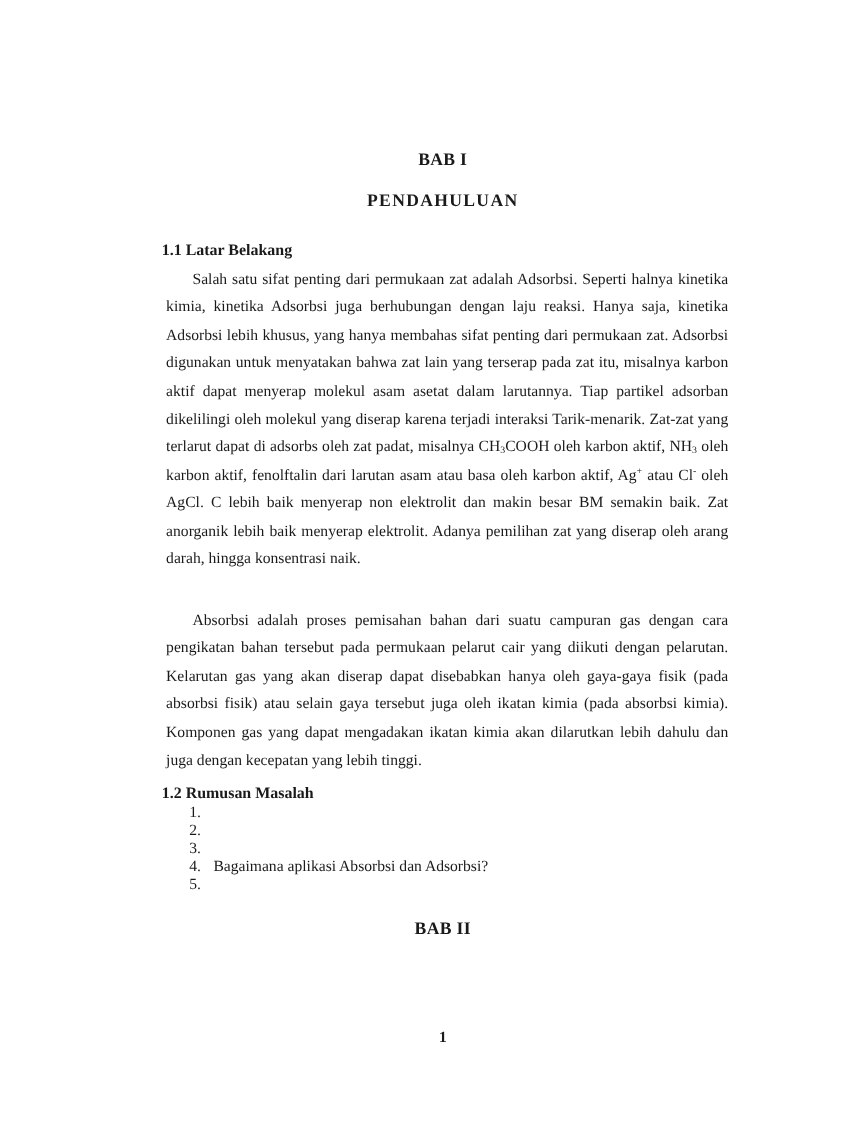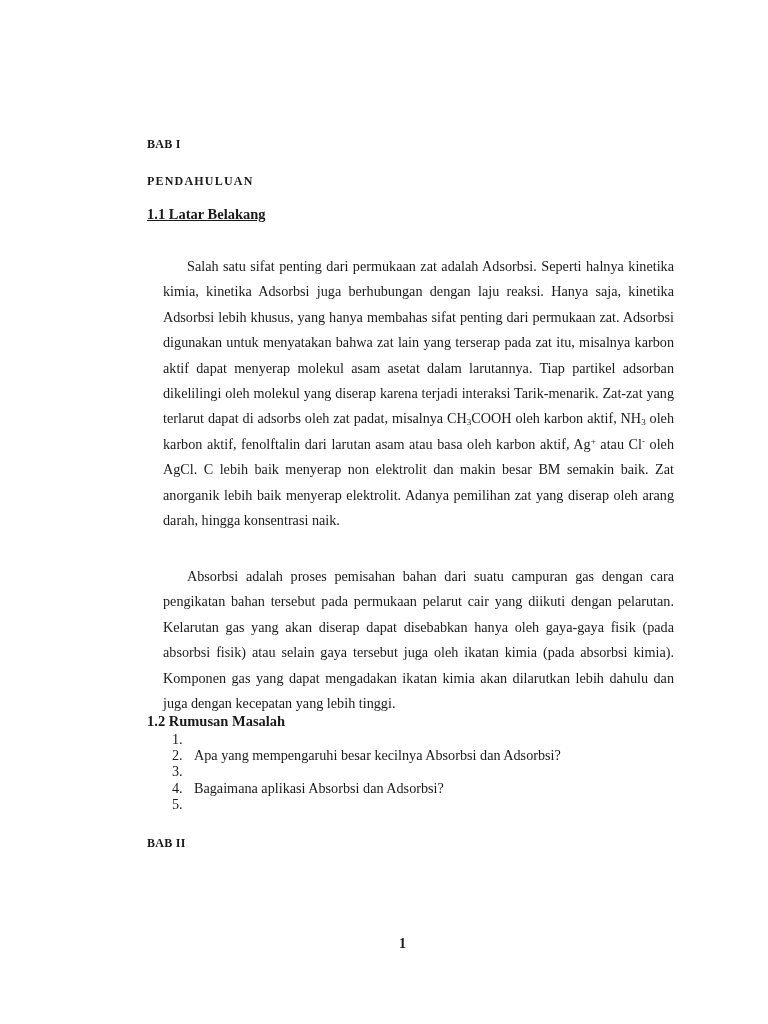--- a/index.html
+++ b/index.html
@@ -1,57 +1,56 @@
 <!DOCTYPE html>
 <html><head>
 <meta charset="utf-8">
 <style>
   html, body { margin: 0; padding: 0; background: #ffffff; }
   body { width: 768px; height: 1024px; position: relative; overflow: hidden;
          font-family: "Liberation Serif", "DejaVu Serif", serif; color: #1a1a1a; }
   .page { position: absolute; left: 147px; top: 0; width: 511px; }
-  .center-heading { position: absolute; left: 0; width: 511px; 
-                    font-weight: bold; font-size: 12px; letter-spacing: 0.3px; margin: 0; }
+  .center-heading { position: absolute; left: 0; width: 511px; text-align: center;
+                    font-weight: bold; font-size: 16px; letter-spacing: 0.3px; margin: 0; }
   .section-heading { position: absolute; left: 0; font-weight: bold; font-size: 14.5px; margin: 0; }
-  .para { position: absolute; left: 0; width: 511px; margin: 16px; font-size: 14.2px;
+  .para { position: absolute; left: 0; width: 511px; margin: 4px; font-size: 14.2px;
           line-height: 25.4px; text-align: justify; text-indent: 24px; }
   .para sub { font-size: 9px; vertical-align: -2px; line-height: 0; }
   .para sup { font-size: 9px; vertical-align: 5px; line-height: 0; }
   .qlist { position: absolute; left: 0; top: 731px; margin: 0; padding: 0; list-style: none;
            font-size: 14.2px; line-height: 16.2px; }
   .qlist li { display: flex; }
   .qnum { width: 47px; text-align: right; padding-right: 0; box-sizing: border-box; }
   .qnum-inner { display: inline-block; width: 22px; text-align: left; }
   .qtext { padding-left: 0; }
   .page-number { position: absolute; left: 0; width: 511px; text-align: center; top: 936px;
                  font-weight: bold; font-size: 14px; margin: 0; }
 </style>
 </head>
 <body>
 
 <div class="page">
 
   <h1 class="center-heading" style="top:137px;">BAB I</h1>
   <h1 class="center-heading" style="top:174px; letter-spacing:1.2px;">PENDAHULUAN</h1>
 
-  <h2 class="section-heading" style="top:206px;text-decoration:underline;">1.1 Latar Belakang</h2>
+  <h2 class="section-heading" style="top:220px;">1.1 Latar Belakang</h2>
 
   <p class="para" style="top:238px;"><span>Salah satu sifat penting dari permukaan zat adalah Adsorbsi. Seperti halnya kinetika kimia, kinetika Adsorbsi juga berhubungan dengan laju reaksi. Hanya saja, kinetika Adsorbsi lebih khusus, yang hanya membahas sifat penting dari permukaan zat. Adsorbsi digunakan untuk menyatakan bahwa zat lain yang terserap pada zat itu, misalnya karbon aktif dapat menyerap molekul asam asetat dalam larutannya. Tiap partikel adsorban dikelilingi oleh molekul yang diserap karena terjadi interaksi Tarik-menarik. Zat-zat yang terlarut dapat di adsorbs oleh zat padat, misalnya CH</span><sub>3</sub><span>COOH oleh karbon aktif, NH</span><sub>3</sub><span> oleh karbon aktif, fenolftalin dari larutan asam atau basa oleh karbon aktif, Ag</span><sup>+</sup><span> atau Cl</span><sup>-</sup><span> oleh AgCl. C lebih baik menyerap non elektrolit dan makin besar BM semakin baik. Zat anorganik lebih baik menyerap elektrolit. Adanya pemilihan zat yang diserap oleh arang darah, hingga konsentrasi naik.</span></p>
 
   <p class="para" style="top:548px;">Absorbsi adalah proses pemisahan bahan dari suatu campuran gas dengan cara pengikatan bahan tersebut pada permukaan pelarut cair yang diikuti dengan pelarutan. Kelarutan gas yang akan diserap dapat disebabkan hanya oleh gaya-gaya fisik (pada absorbsi fisik) atau selain gaya tersebut juga oleh ikatan kimia (pada absorbsi kimia). Komponen gas yang dapat mengadakan ikatan kimia akan dilarutkan lebih dahulu dan juga dengan kecepatan yang lebih tinggi.</p>
 
   <h2 class="section-heading" style="top:713px;text-align:right;">1.2 Rumusan Masalah</h2>
 
   <ol class="qlist">
     <li>
         <span class="qnum"><span class="qnum-inner">1.</span></span>
       </li>
     <li>
         <span class="qnum"><span class="qnum-inner">2.</span></span>
-        <span class="qtext">Apa yang mempengaruhi besar kecilnya Absorbsi dan Adsorbsi?</span>
       </li>
     <li>
         <span class="qnum"><span class="qnum-inner">3.</span></span>
       </li>
     <li>
         <span class="qnum"><span class="qnum-inner">4.</span></span>
         <span class="qtext">Bagaimana aplikasi Absorbsi dan Adsorbsi?</span>
       </li>
     <li>
         <span class="qnum"><span class="qnum-inner">5.</span></span>

